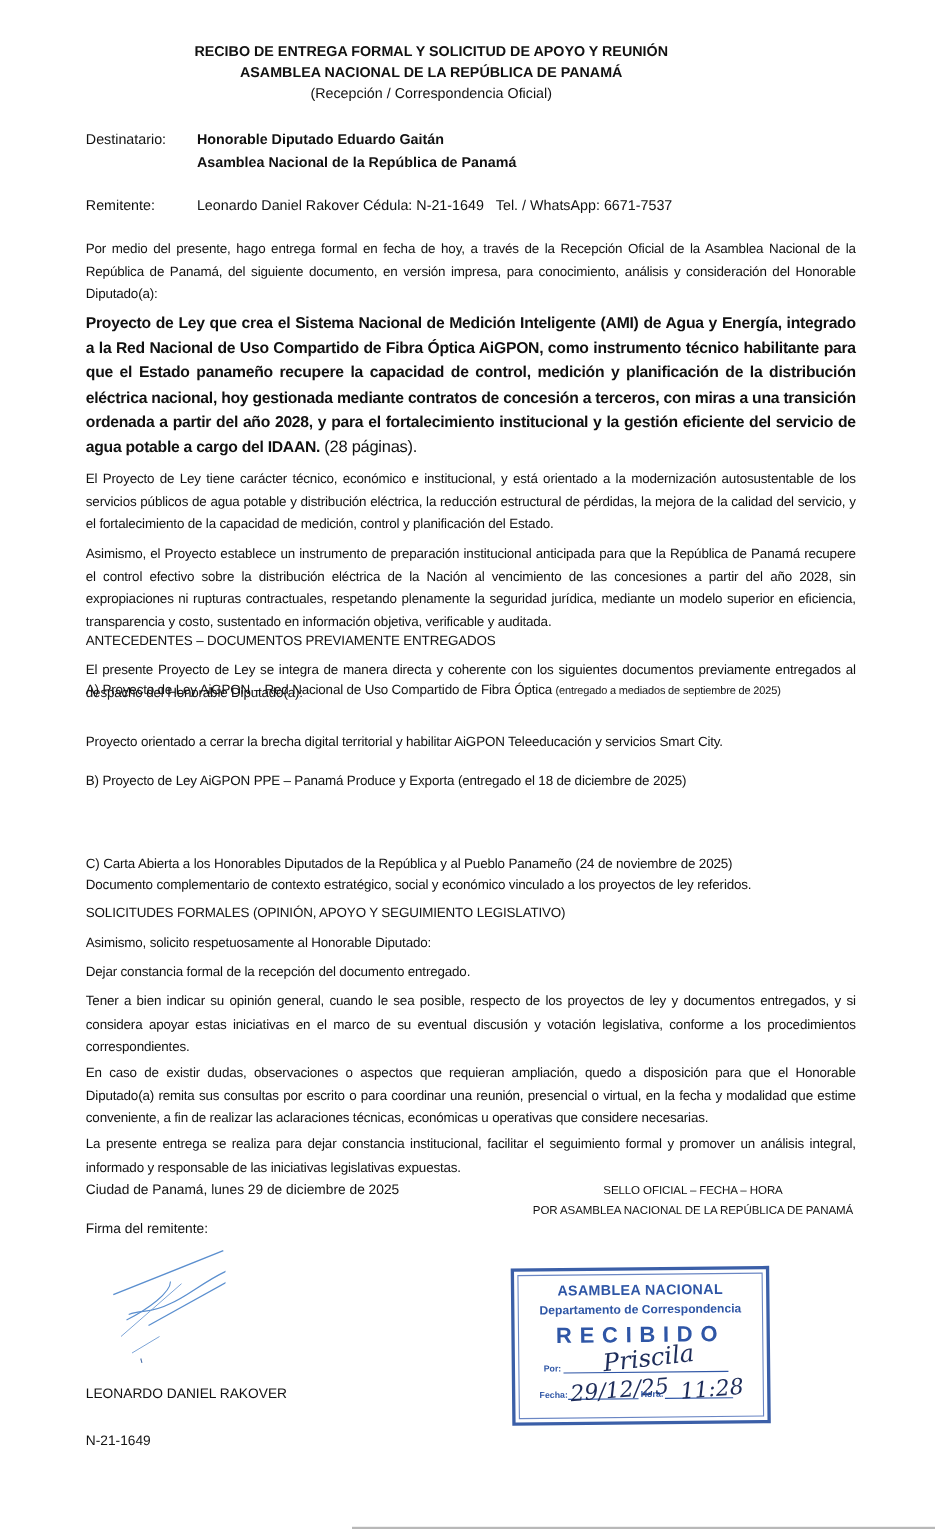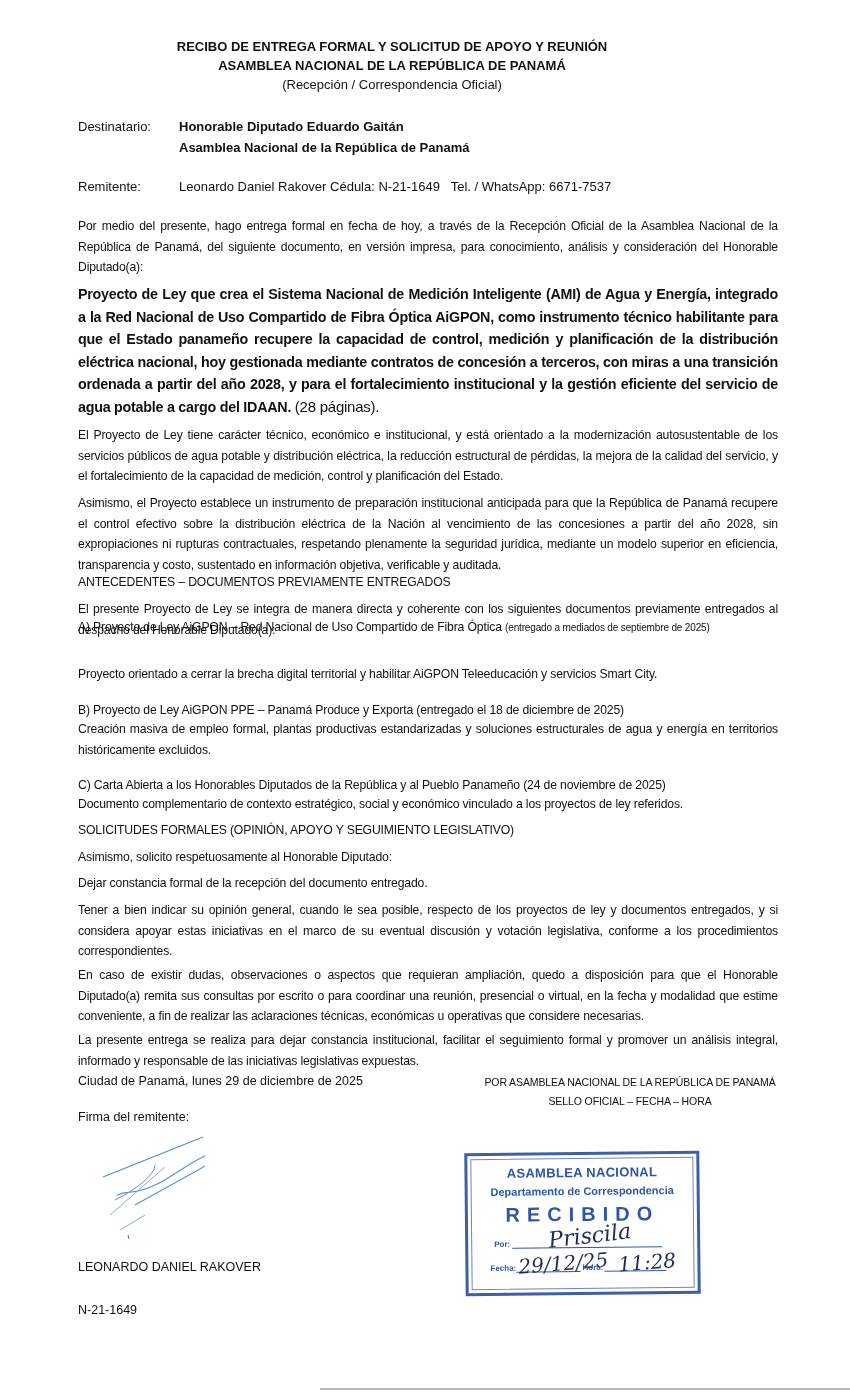--- a/index.html
+++ b/index.html
@@ -89,36 +89,35 @@
   <div class="p" style="top:572px;">ANTECEDENTES – DOCUMENTOS PREVIAMENTE ENTREGADOS</div>
   <div class="p last-left" style="top:599px;">El presente Proyecto de Ley se integra de manera directa y coherente con los siguientes documentos previamente entregados al despacho del Honorable Diputado(a):</div>
 
   <div class="p" style="top:617px; white-space:nowrap;">
     <span>A) Proyecto de Ley AiGPON – Red Nacional de Uso Compartido de Fibra Óptica</span>
     <span class="small">(entregado a mediados de septiembre de 2025)</span>
   </div>
   <div class="p last-left" style="top:664px;">Proyecto orientado a cerrar la brecha digital territorial y habilitar AiGPON Teleeducación y servicios Smart City.</div>
 
   <div class="p" style="top:700px;">B) Proyecto de Ley AiGPON PPE – Panamá Produce y Exporta (entregado el 18 de diciembre de 2025)</div>
-  <div class="p last-left" style="top:719px;">Creación masiva de empleo formal, plantas productivas estandarizadas y soluciones estructurales de agua y energía en territorios históricamente excluidos.</div>
 
   <div class="p" style="top:775px;">C) Carta Abierta a los Honorables Diputados de la República y al Pueblo Panameño (24 de noviembre de 2025)</div>
   <div class="p last-left" style="top:794px;">Documento complementario de contexto estratégico, social y económico vinculado a los proyectos de ley referidos.</div>
 
   <div class="p" style="top:820px;">SOLICITUDES FORMALES (OPINIÓN, APOYO Y SEGUIMIENTO LEGISLATIVO)</div>
   <div class="p" style="top:847px;">Asimismo, solicito respetuosamente al Honorable Diputado:</div>
   <div class="p" style="top:873px;">Dejar constancia formal de la recepción del documento entregado.</div>
   <div class="p last-left" style="top:900px;">Tener a bien indicar su opinión general, cuando le sea posible, respecto de los proyectos de ley y documentos entregados, y si considera apoyar estas iniciativas en el marco de su eventual discusión y votación legislativa, conforme a los procedimientos correspondientes.</div>
   <div class="p last-left" style="top:965px;">En caso de existir dudas, observaciones o aspectos que requieran ampliación, quedo a disposición para que el Honorable Diputado(a) remita sus consultas por escrito o para coordinar una reunión, presencial o virtual, en la fecha y modalidad que estime conveniente, a fin de realizar las aclaraciones técnicas, económicas u operativas que considere necesarias.</div>
   <div class="p last-left" style="top:1030px;">La presente entrega se realiza para dejar constancia institucional, facilitar el seguimiento formal y promover un análisis integral, informado y responsable de las iniciativas legislativas expuestas.</div>
 
   <div class="row" style="top:1071px; font-size:12.5px;">Ciudad de Panamá, lunes 29 de diciembre de 2025</div>
   <div class="right-block" style="top:1073px;">
+    <div>SELLO OFICIAL – FECHA – HORA</div>
     <div>POR ASAMBLEA NACIONAL DE LA REPÚBLICA DE PANAMÁ</div>
-    <div>SELLO OFICIAL – FECHA – HORA</div>
   </div>
 
   <div class="row" style="top:1107px; font-size:12.5px;">Firma del remitente:</div>
 
   <svg class="sig-svg" width="110" height="110" viewBox="0 0 110 110">
     <path d="M8 42 L108 2" stroke="#5b8fcf" stroke-width="1.3" fill="none"></path>
     <path d="M20 65 C40 55, 60 40, 60 30" stroke="#5b8fcf" stroke-width="1" fill="none"></path>
     <path d="M22 60 C35 55, 40 60, 60 50 C75 44, 90 30, 112 20" stroke="#5b8fcf" stroke-width="1.2" fill="none"></path>
     <path d="M40 70 L112 30" stroke="#5b8fcf" stroke-width="1.2" fill="none"></path>
     <path d="M15 80 L70 32" stroke="#7aa3d6" stroke-width="0.9" fill="none"></path>

